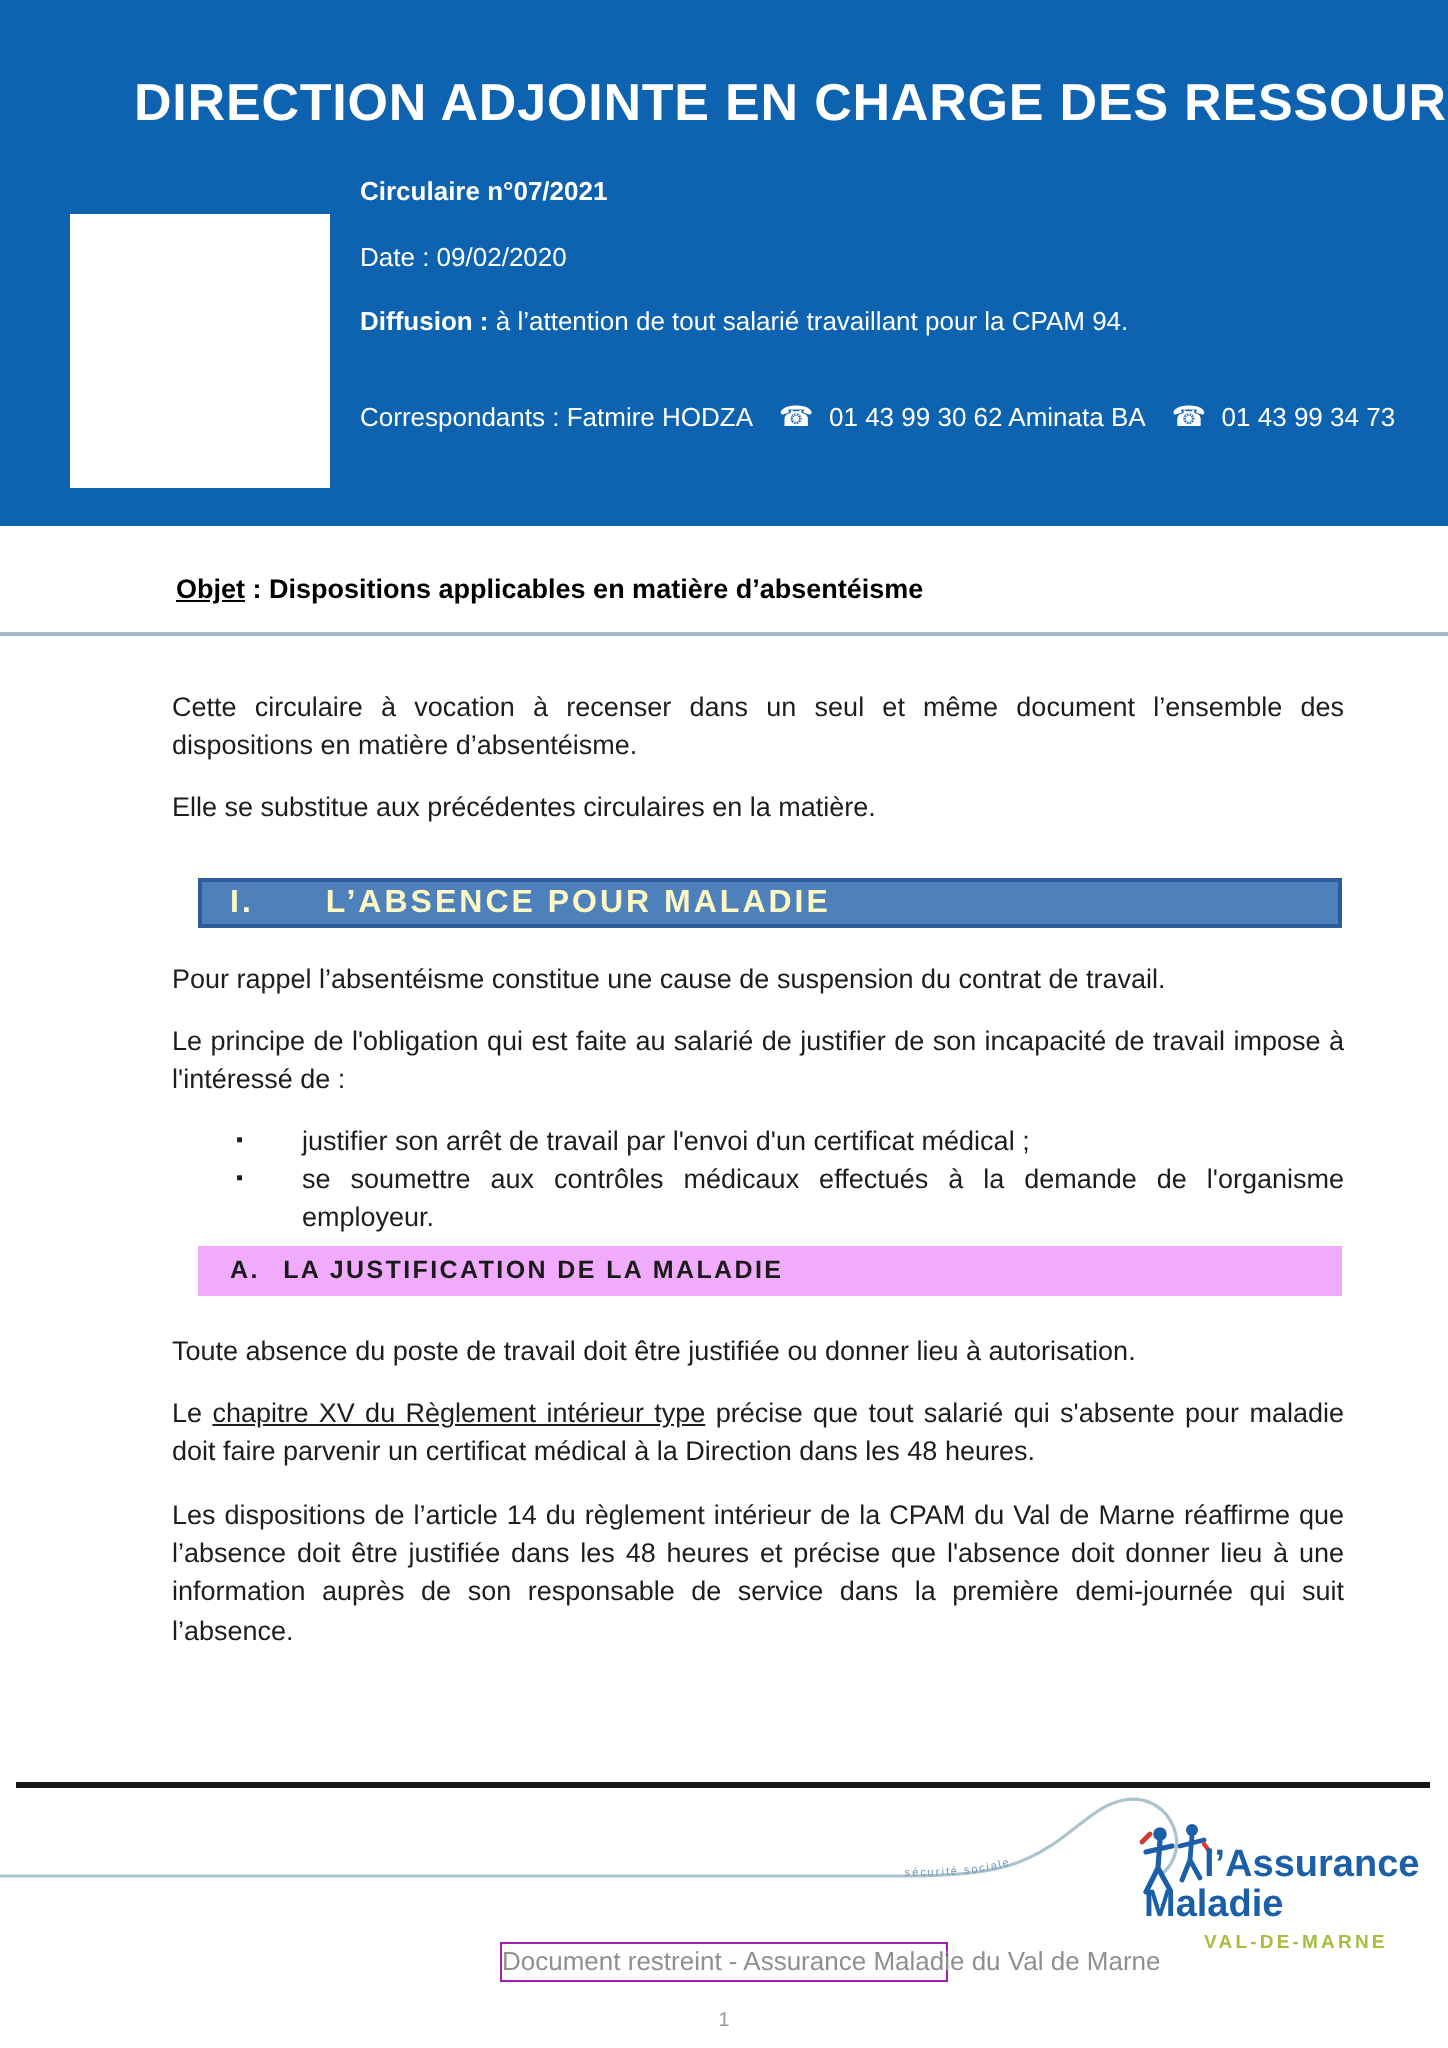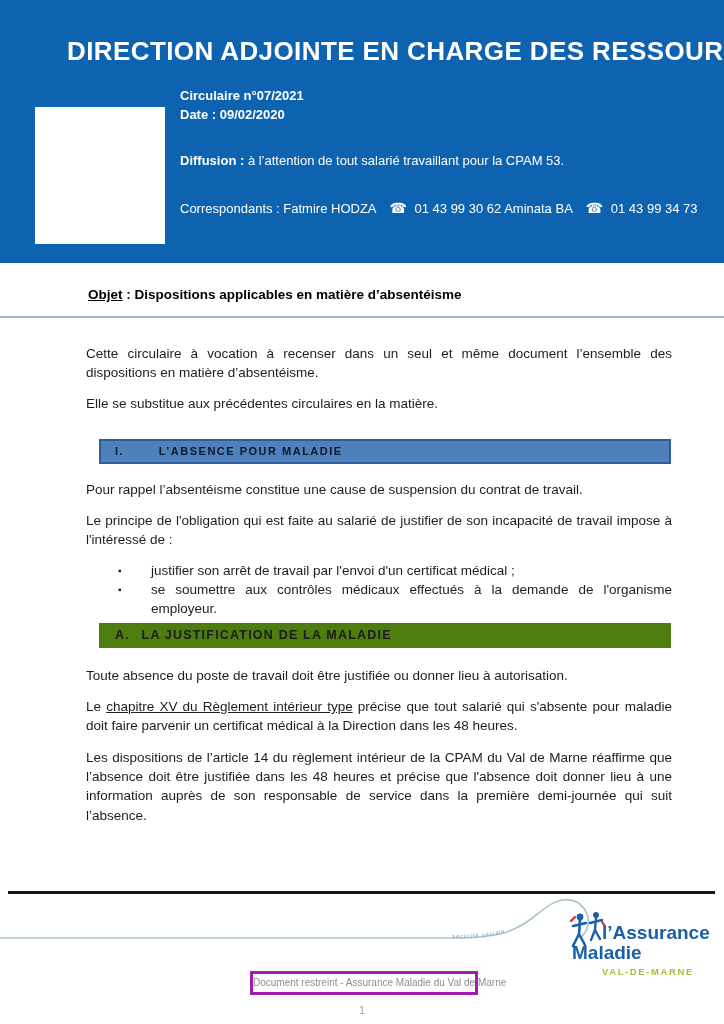--- a/index.html
+++ b/index.html
@@ -9,21 +9,21 @@
   }
   
   .banner{position:absolute;top:0;left:0;width:724px;height:263px;background:#0e63b0;}
   .banner-title{
     position:absolute;top:36px;left:67px;width:600px;
     color:#ffffff;font-size:26px;font-weight:bold;letter-spacing:.4px;white-space:nowrap;
   }
   .logo-box{position:absolute;top:107px;left:35px;width:130px;height:137px;background:#ffffff;}
   .banner-line{position:absolute;left:180px;color:#ffffff;font-size:13px;white-space:nowrap;}
   .bl-1{top:88px;font-weight:bold;}
-  .bl-2{top:107px;font-weight:bold;}
+  .bl-2{top:121px;font-weight:normal;}
   .bl-3{top:153px;}
   .bl-3 b{font-weight:bold;}
   .bl-4{top:200px;}
   .phone-glyph{font-size:14px;margin:0 4px 0 10px;}
   
   .objet{position:absolute;top:287px;left:88px;color:#000000;font-size:13.5px;font-weight:bold;white-space:nowrap;}
   .objet .u{text-decoration:underline;}
   .rule{position:absolute;top:316px;left:0;width:724px;height:2px;background:#9fb8cc;}
   
   .para{
@@ -35,59 +35,59 @@
   .p3{top:480px;white-space:nowrap;} .p4{top:511px;}
   .p5{top:666px;white-space:nowrap;}
   .p6{top:697px;} .p7{top:748px;} .p8{top:826px;}
   .bullets{position:absolute;top:561px;left:112px;width:560px;}
   .bullet-row{display:flex;color:#1d1d1d;font-size:13.5px;line-height:19.2px;}
   .bullet-marker{width:33px;flex:0 0 33px;font-size:10px;line-height:19.2px;text-align:left;padding-left:6px;}
   .bullet-text{flex:1;text-align:justify;}
   
   .sec1{
     position:absolute;top:439px;left:99px;width:568px;height:21px;
-    background:#4e81bc;border:2px solid #2d5b9b;color:#0f172a;
-    font-size:11px;font-weight:bold;letter-spacing:1.5px;line-height:21px;white-space:nowrap;
+    background:#4e81bc;border:2px solid #2d5b9b;color:#fef9c3;
+    font-size:16px;font-weight:bold;letter-spacing:1.5px;line-height:21px;white-space:nowrap;
   }
   .sec1 .num{margin-left:14px;}
   .sec1 .ttl{margin-left:30px;}
   .secA{
     position:absolute;top:623px;left:99px;width:572px;height:25px;
-    background:#4d7c0f;color:#1a1a1a;
+    background:#f0abfc;color:#1a1a1a;
     font-size:12.5px;font-weight:bold;letter-spacing:1.2px;line-height:25px;white-space:nowrap;
   }
   .secA .num{margin-left:16px;}
   .secA .ttl{margin-left:7px;}
   
   .footer-line{position:absolute;top:891px;left:8px;width:707px;height:3px;background:#161616;}
   .wave-svg{position:absolute;top:893px;left:0;width:724px;height:84px;}
   .logo{position:absolute;top:900px;left:540px;width:170px;height:80px;}
   .logo-figures{position:absolute;top:10px;left:28px;}
   .logo-l1{position:absolute;top:22px;left:62px;color:#1b5fa8;font-size:19px;font-weight:bold;white-space:nowrap;}
   .logo-l2{position:absolute;top:42px;left:32px;color:#1b5fa8;font-size:19px;font-weight:bold;white-space:nowrap;}
   .logo-l3{position:absolute;top:66px;left:62px;color:#a3bf3c;font-size:9.5px;font-weight:bold;letter-spacing:1.6px;white-space:nowrap;}
   .restricted-box{
     position:absolute;top:971px;left:250px;width:222px;height:18px;
-    border:3px solid #a21caf;background:#fefefe;
-    color:#8f8f8f;font-size:10px;line-height:18px;text-align:center;white-space:nowrap;
+    border:1px solid #a21caf;background:#fefefe;
+    color:#8f8f8f;font-size:13px;line-height:18px;text-align:center;white-space:nowrap;
   }
   .page-number{position:absolute;top:1005px;left:0;width:724px;text-align:center;color:#9a9a9a;font-size:10px;}
 </style>
 </head>
 <body>
 
 <div class="page">
 
   <div class="banner">
     <div class="banner-title">DIRECTION ADJOINTE EN CHARGE DES RESSOURCES</div>
     <div class="logo-box"></div>
 
     <div class="banner-line bl-1">Circulaire n°07/2021</div>
     <div class="banner-line bl-2">Date : 09/02/2020</div>
-    <div class="banner-line bl-3"><b>Diffusion :</b><span> à l’attention de tout salarié travaillant pour la CPAM 53.</span></div>
+    <div class="banner-line bl-3"><b>Diffusion :</b><span> à l’attention de tout salarié travaillant pour la CPAM 94.</span></div>
     <div class="banner-line bl-4">
       <span>Correspondants : Fatmire HODZA</span>
       <span class="phone-glyph">☎</span>
       <span>01 43 99 30 62</span>
       <span>Aminata BA</span>
       <span class="phone-glyph">☎</span>
       <span>01 43 99 34 73</span>
     </div>
   </div>
 

